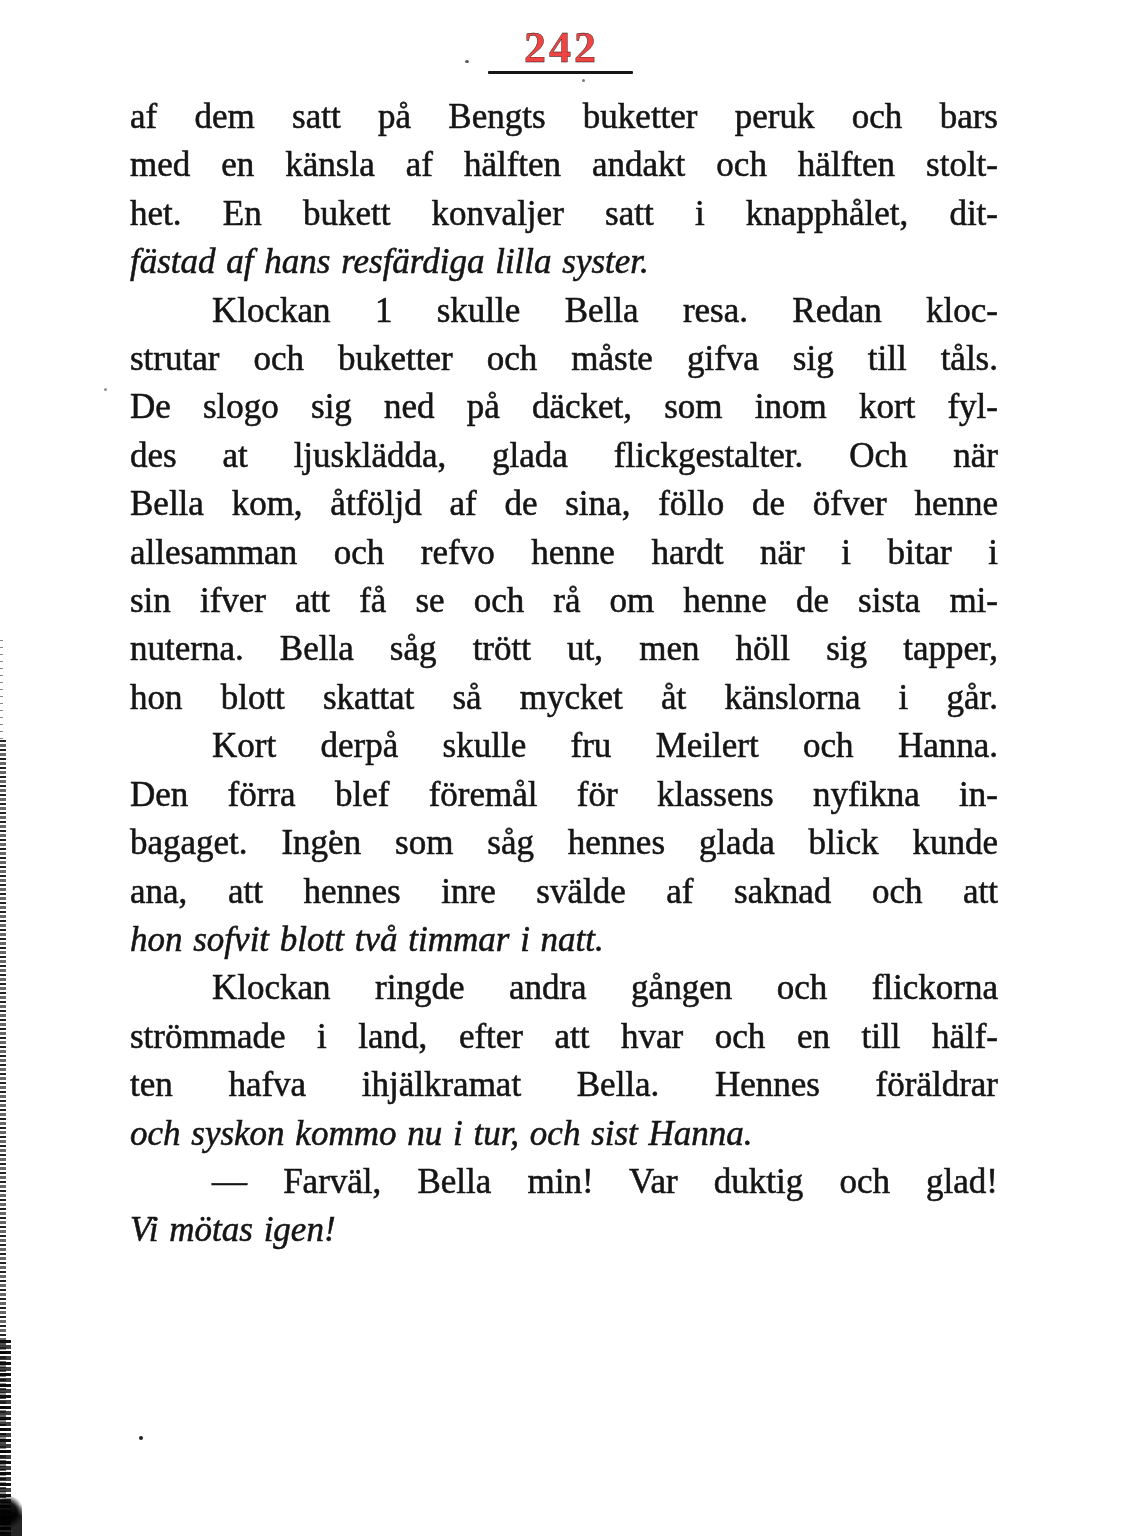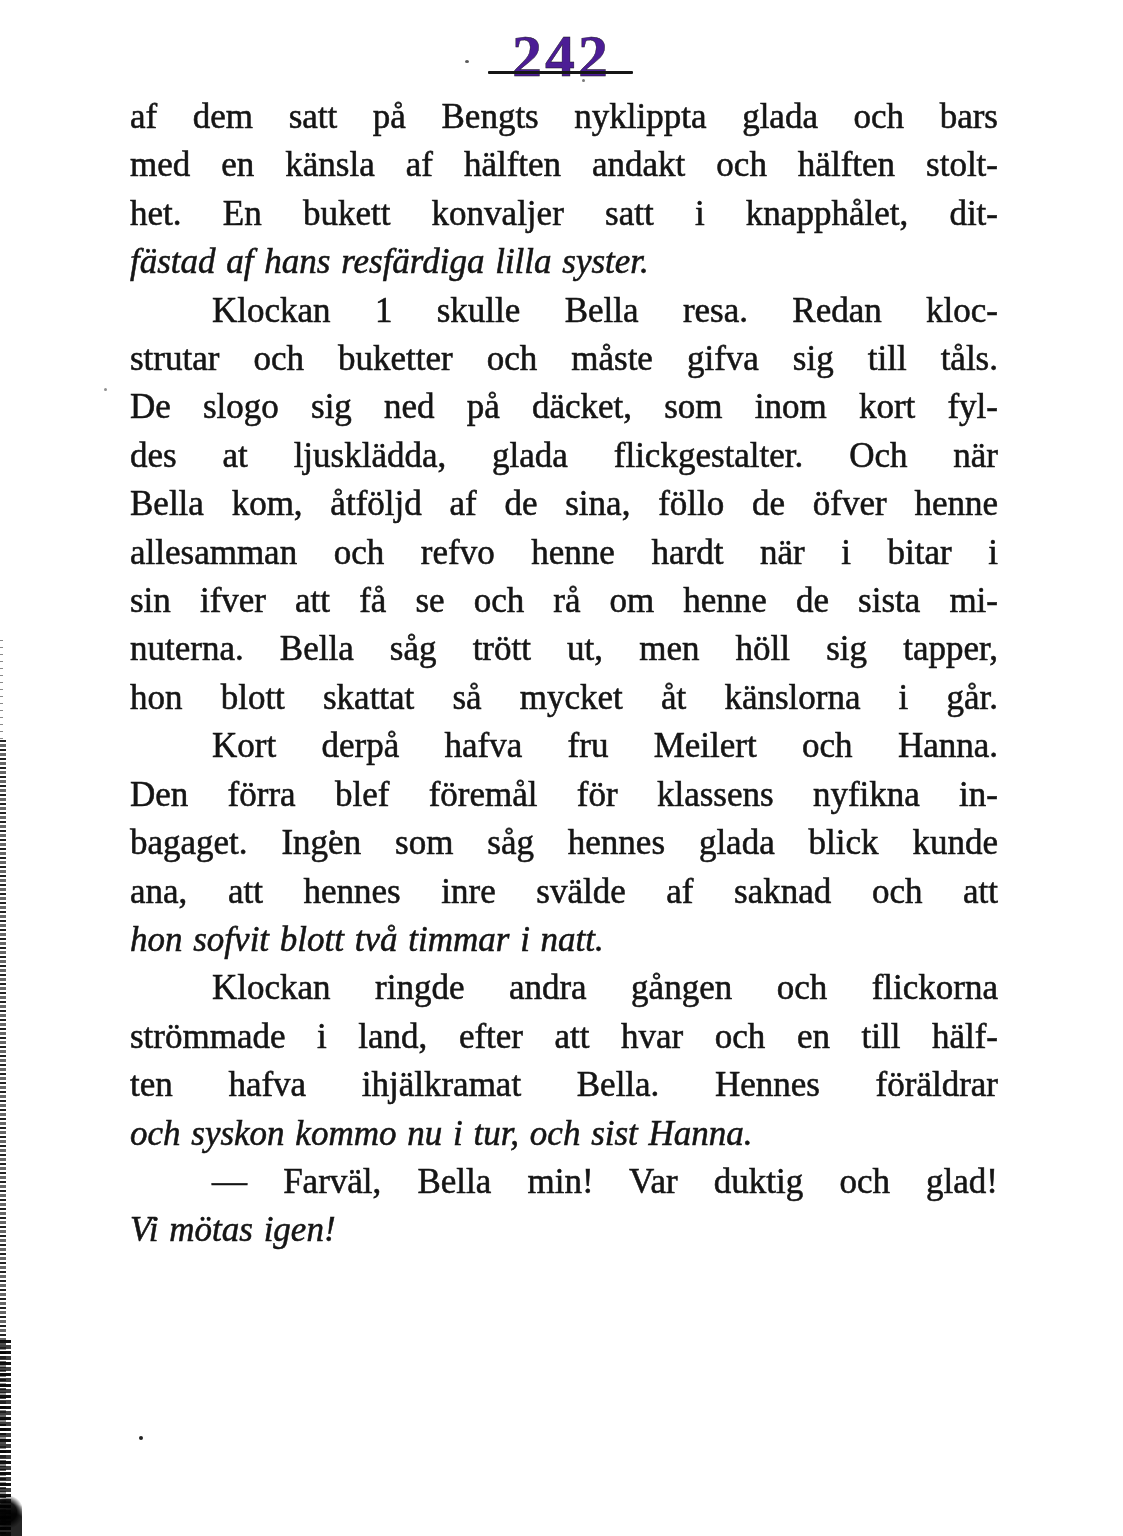--- a/index.html
+++ b/index.html
@@ -16,24 +16,24 @@
     font-family: "Liberation Serif", "DejaVu Serif", serif;
     color: #151515;
   }
   
   .page-number {
     position: absolute;
     top: 22px;
     left: 0;
     width: 100%;
     text-align: center;
-    font-size: 60px;
+    font-size: 44px;
     font-weight: bold;
     letter-spacing: 3px;
-    color: #4c1d95;
+    color: #ef4444;
     -webkit-text-stroke: 0.4px #111;
   }
   .page-number-rule {
     position: absolute;
     left: 488px;
     top: 71px;
     width: 145px;
     height: 3px;
     background: #161616;
     border-radius: 1px;
@@ -117,34 +117,34 @@
 </head>
 <body>
 
 <div class="page">
 
   <div class="page-number">242</div>
 
   <div class="page-number-rule"></div>
 
   <div class="text-block">
-      <div class="line">af dem satt på Bengts nyklippta glada och bars</div>
+      <div class="line">af dem satt på Bengts buketter peruk och bars</div>
       <div class="line">med en känsla af hälften andakt och hälften stolt-</div>
       <div class="line">het. En bukett konvaljer satt i knapphålet, dit-</div>
       <div class="line para-end">fästad af hans resfärdiga lilla syster.</div>
       <div class="line indent">Klockan 1 skulle Bella resa. Redan kloc-</div>
       <div class="line">strutar och buketter och måste gifva sig till tåls.</div>
       <div class="line">De slogo sig ned på däcket, som inom kort fyl-</div>
       <div class="line">des at ljusklädda, glada flickgestalter. Och när</div>
       <div class="line">Bella kom, åtföljd af de sina, föllo de öfver henne</div>
       <div class="line">allesamman och refvo henne hardt när i bitar i</div>
       <div class="line">sin ifver att få se och rå om henne de sista mi-</div>
       <div class="line">nuterna. Bella såg trött ut, men höll sig tapper,</div>
       <div class="line">hon blott skattat så mycket åt känslorna i går.</div>
-      <div class="line indent">Kort derpå hafva fru Meilert och Hanna.</div>
+      <div class="line indent">Kort derpå skulle fru Meilert och Hanna.</div>
       <div class="line">Den förra blef föremål för klassens nyfikna in-</div>
       <div class="line">bagaget. Ingen som såg hennes glada blick kunde</div>
       <div class="line">ana, att hennes inre svälde af saknad och att</div>
       <div class="line para-end">hon sofvit blott två timmar i natt.</div>
       <div class="line indent">Klockan ringde andra gången och flickorna</div>
       <div class="line">strömmade i land, efter att hvar och en till hälf-</div>
       <div class="line">ten hafva ihjälkramat Bella. Hennes föräldrar</div>
       <div class="line para-end">och syskon kommo nu i tur, och sist Hanna.</div>
       <div class="line indent">— Farväl, Bella min! Var duktig och glad!</div>
       <div class="line para-end">Vi mötas igen!</div>

